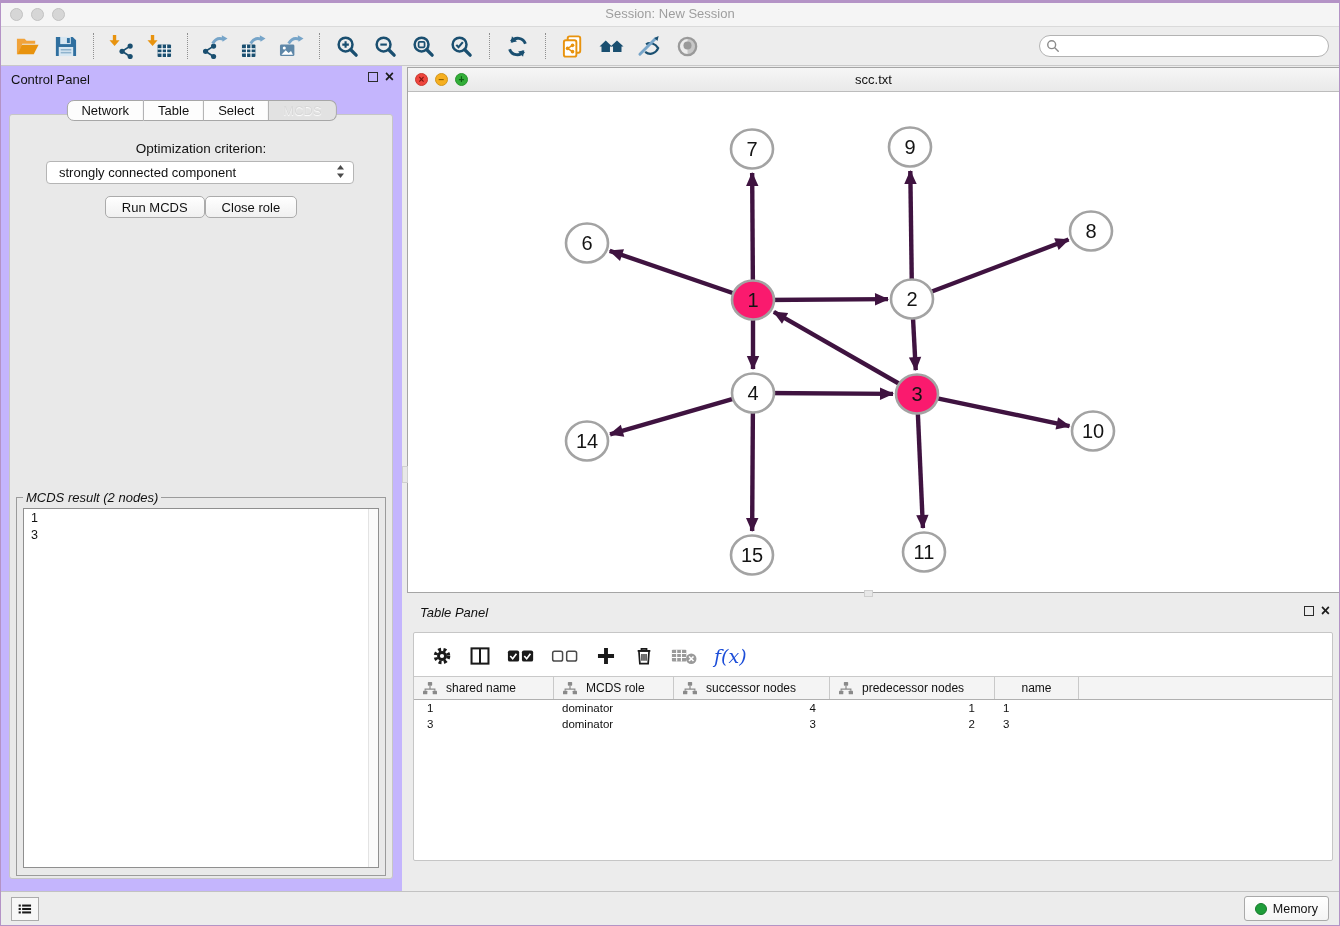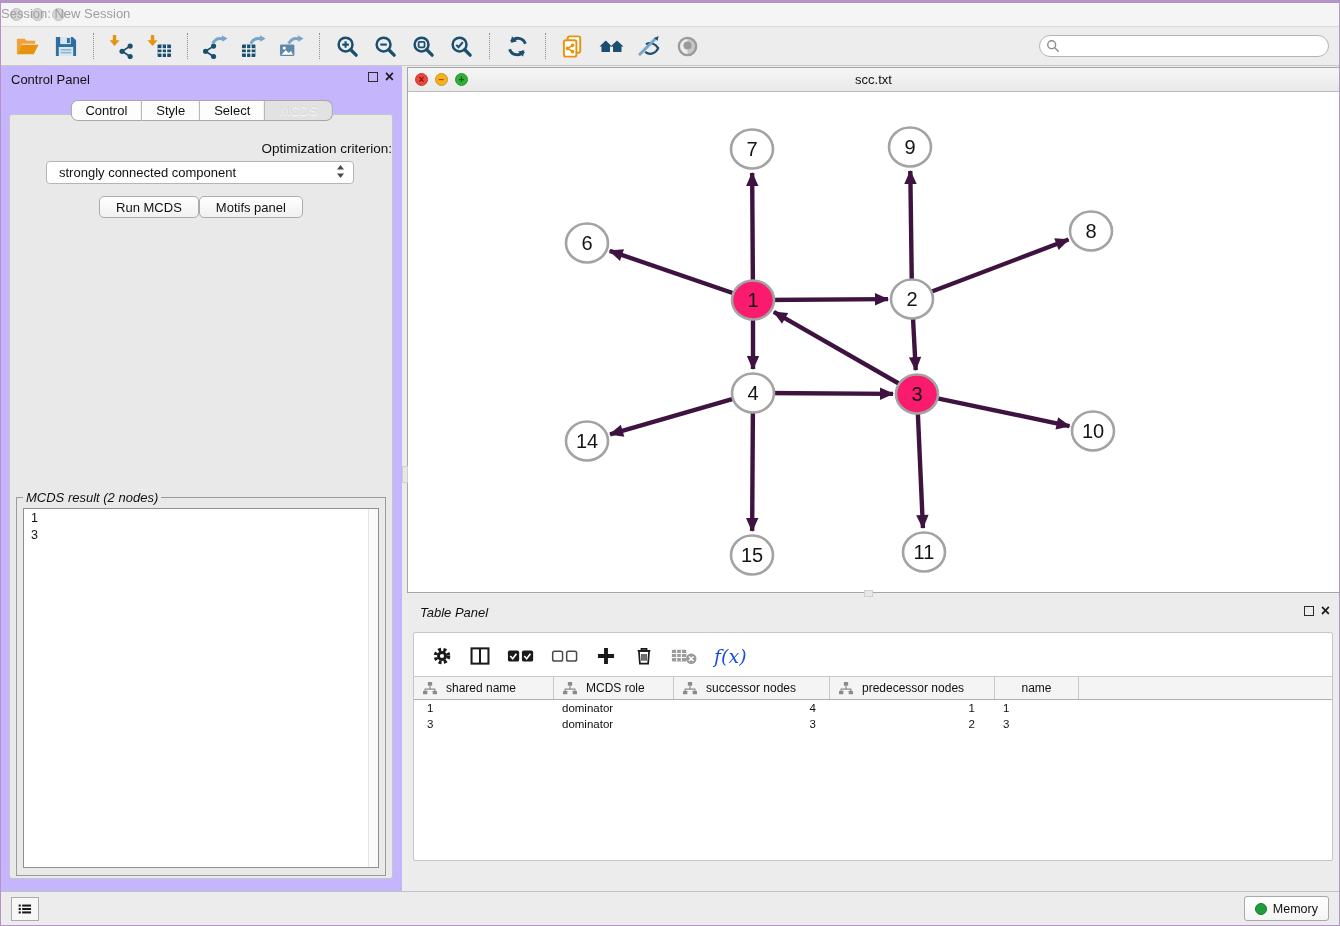--- a/index.html
+++ b/index.html
@@ -7,21 +7,21 @@
   body {
     width:1340px; height:926px; position:relative; overflow:hidden;
     font-family:"Liberation Sans", sans-serif;
     background:#ececec;
     border:1px solid #b493c6; border-top:3px solid #b493c6;
   }
   
   .titlebar{position:absolute;left:0;right:0;top:0;height:24px;background:#f5f5f5;border-bottom:1px solid #dadada;}
   .lights{position:absolute;left:9px;top:5px;display:flex;gap:8px;}
   .light{width:13px;height:13px;border-radius:50%;background:#d6d6d6;border:1px solid #c2c2c2;}
-  .title-text{position:absolute;left:0;right:0;top:3px;font-size:13px;color:#9e9e9e;}
+  .title-text{position:absolute;left:0;right:0;top:3px;text-align:center;font-size:13px;color:#9e9e9e;}
   
   .toolbar{position:absolute;left:0;right:0;top:24px;height:39px;background:#ededed;border-bottom:1px solid #c9c9c9;display:flex;align-items:center;padding:0 10px;}
   .tb-groups{display:flex;align-items:center;}
   .tb-group{display:flex;align-items:center;gap:5px;}
   .tb-sep{width:0;height:26px;border-left:1px dotted #8f8f8f;margin:0 11px;}
   .tb-btn{width:33px;height:31px;display:flex;align-items:center;justify-content:center;background:none;border:none;padding:0;cursor:default;}
   .tb-btn svg{width:25px;height:25px;}
   .search-wrap{margin-left:auto;position:relative;}
   .search-wrap svg{position:absolute;left:7px;top:4px;width:14px;height:14px;}
   .search-input{width:290px;height:22px;border:1px solid #b3b3b3;border-radius:11px;background:#fff;padding:0 8px 0 26px;font-size:12px;outline:none;}
@@ -31,21 +31,21 @@
   .panel-title{position:absolute;left:10px;top:6px;font-size:13px;color:#111;}
   .panel-btns{position:absolute;right:8px;top:5px;display:flex;align-items:center;gap:7px;}
   .float-btn{width:10px;height:10px;border:1.6px solid #2b2b2b;display:inline-block;background:transparent;}
   .close-btn{font-size:16px;font-weight:bold;color:#1c1c1c;line-height:12px;}
   .cp-tabs{position:absolute;top:34px;left:50%;transform:translateX(-50%);display:flex;z-index:2;}
   .tab{height:21px;line-height:19px;padding:0 14px;font-size:13px;color:#111;background:#fdfdfd;border:1px solid #a7a7a7;border-left:none;cursor:default;}
   .tab:first-child{border-left:1px solid #a7a7a7;border-radius:7px 0 0 7px;}
   .tab:last-child{border-radius:0 7px 7px 0;}
   .tab.active{background:#e2e2e2;color:#d9d9d9;text-shadow:0 1px 1px #fff;}
   .cp-inner{position:absolute;left:8px;right:9px;top:48px;bottom:12px;background:#e9e9e9;border:1px solid #c6c6c6;border-radius:3px;}
-  .opt-label{position:absolute;left:0;right:0;top:26px;text-align:right;font-size:13.5px;color:#111;}
+  .opt-label{position:absolute;left:0;right:0;top:26px;text-align:center;font-size:13.5px;color:#111;}
   .opt-select{position:absolute;left:36px;width:308px;top:46px;height:23px;background:#fff;border:1px solid #b5b5b5;border-radius:4px;display:flex;align-items:center;padding:0 8px 0 12px;font-size:13px;color:#111;}
   .opt-select .chev{margin-left:auto;}
   .cp-buttons{position:absolute;left:0;right:0;top:81px;display:flex;justify-content:center;}
   .cp-btn{height:22px;padding:0 16px;font-size:13px;color:#111;background:linear-gradient(#ffffff,#f0f0f0);border:1px solid #ababab;border-radius:5px;font-family:"Liberation Sans",sans-serif;}
   .mcds-fieldset{position:absolute;left:6px;right:6px;top:375px;bottom:2px;border:1px solid #9b9b9b;margin:0;padding:3px 6px 7px 6px;}
   .mcds-fieldset legend{font-size:13px;padding:0 3px;color:#111;font-style:italic;}
   .mcds-box{position:relative;width:100%;height:100%;background:#fff;border:1px solid #8f8f8f;overflow:hidden;}
   .mcds-box pre{margin:0;padding:1px 7px;font-family:"Liberation Sans",sans-serif;font-size:12.5px;line-height:17px;color:#111;}
   .mcds-scroll{position:absolute;right:0;top:0;bottom:0;width:10px;background:#fafafa;border-left:1px solid #e3e3e3;}
   
@@ -263,39 +263,39 @@
 
 <div class="control-panel">
   <div class="panel-head">
     <span class="panel-title">Control Panel</span>
     <span class="panel-btns">
       <span class="float-btn"></span>
       <span class="close-btn">×</span>
     </span>
   </div>
   <div class="cp-tabs">
-      <span class="tab">Control</span>
-      <span class="tab">Style</span>
+      <span class="tab">Network</span>
+      <span class="tab">Table</span>
       <span class="tab">Select</span>
       <span class="tab active">MCDS</span>
     </div>
   <div class="cp-inner">
     <div class="opt-label">Optimization criterion:</div>
     <div class="opt-select">
       <span>strongly connected component</span>
       <span class="chev">
         <svg width="9" height="15" viewBox="0 0 9 15">
             <path d="M4.5 1 8 5.4H1z" fill="#4a4a4a"></path>
             <path d="M4.5 14 1 9.6h7z" fill="#4a4a4a"></path>
           </svg>
       </span>
     </div>
     <div class="cp-buttons">
       <button class="cp-btn">Run MCDS</button>
-      <button class="cp-btn">Motifs panel</button>
+      <button class="cp-btn">Close role</button>
     </div>
     <fieldset class="mcds-fieldset">
       <legend>MCDS result (2 nodes)</legend>
       <div class="mcds-box">
         <pre>1
 3</pre>
         <div class="mcds-scroll"></div>
       </div>
     </fieldset>
   </div>

